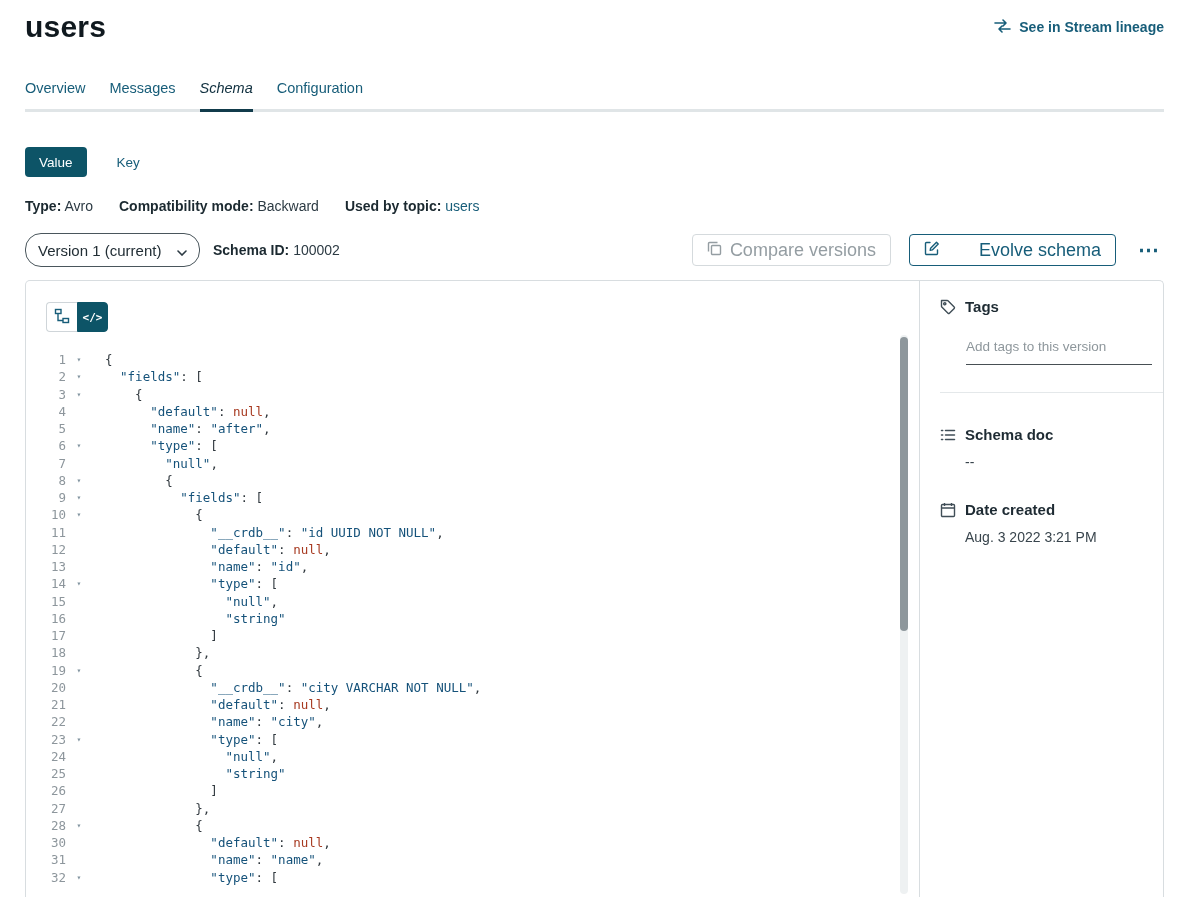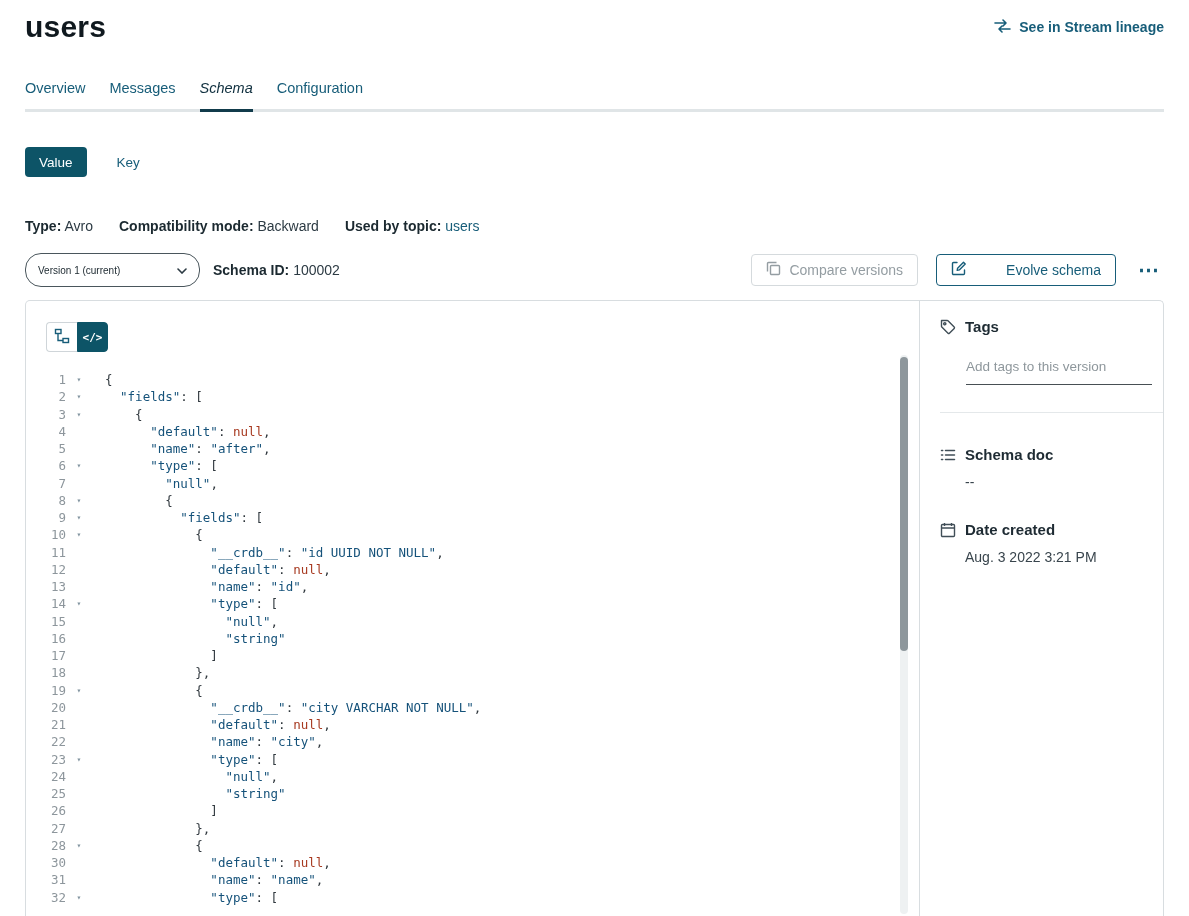--- a/index.html
+++ b/index.html
@@ -21,33 +21,33 @@
   .tab { padding:0 0 13px; font-size:14.5px; color:var(--accent); cursor:pointer; position:relative; }
   .tab.active { color:#10303f;font-style:italic; }
   .tab.active::after { content:""; position:absolute; left:0; right:0; bottom:-3px; height:3px; background:#113b4b; }
 
   
   .vk-row { display:flex; align-items:center; gap:24px; margin-top:35px; }
   .btn-value { background:var(--accent-dark); color:#fff; border:none; border-radius:4px; height:30px; padding:0 14px; font-size:13.5px; font-family:inherit; cursor:pointer; }
   .btn-key { background:none; border:none; color:var(--accent); font-size:13.5px; font-family:inherit; cursor:pointer; padding:0 6px; }
 
   
-  .meta-row { display:flex; gap:26px; margin-top:41px; font-size:14px; color:#2c3a43; }
+  .meta-row { display:flex; gap:26px; margin-top:21px; font-size:14px; color:#2c3a43; }
   .meta-item b { color:#1b2930; font-weight:700; }
   .topic-link { color:var(--accent); cursor:pointer; text-decoration:none; }
 
   
   .controls-row { display:flex; align-items:center; margin-top:19px; }
   .version-select { width:175px; height:34px; border:1px solid #4a565c; border-radius:16px; padding:0 12px;
-    display:flex; align-items:center; justify-content:space-between; font-size:10px; color:#222e35; cursor:pointer; background:#fff; }
+    display:flex; align-items:center; justify-content:space-between; font-size:15px; color:#222e35; cursor:pointer; background:#fff; }
   .schema-id { margin-left:13px; font-size:14px; color:#2c3a43; }
   .schema-id b { color:#1b2930; }
   .spacer { flex:1; }
   .btn-compare, .btn-evolve { display:flex; align-items:center; gap:8px; height:32px; padding:0 14px; border-radius:4px;
-    font-size:14px; font-family:inherit; background:#fff; cursor:pointer; }
+    font-size:18px; font-family:inherit; background:#fff; cursor:pointer; }
   .btn-compare { border:1px solid #d5dadd; color:#949da2; }
   .btn-evolve { border:1px solid var(--accent); color:var(--accent); margin-left:18px;gap:40px; }
   .overflow-btn { margin-left:18px; color:var(--accent); font-size:21px; font-weight:700; line-height:20px; cursor:pointer; padding:0 4px; letter-spacing:1px; }
 
   
   .card { margin-top:13px; height:617px; border:1px solid #d8dde0; border-bottom:0; border-radius:5px 5px 0 0; display:flex; overflow:hidden; }
   .code-pane { flex:1; position:relative; overflow:hidden; }
   .view-toggle { position:absolute; top:21px; left:20px; display:flex; z-index:2; }
   .vt-btn { width:31px; height:30px; display:flex; align-items:center; justify-content:center; cursor:pointer; background:#fff; border:1px solid #cfd5d9; }
   .vt-btn.tree { border-radius:4px 0 0 4px; color:var(--accent); border-right:none; }

